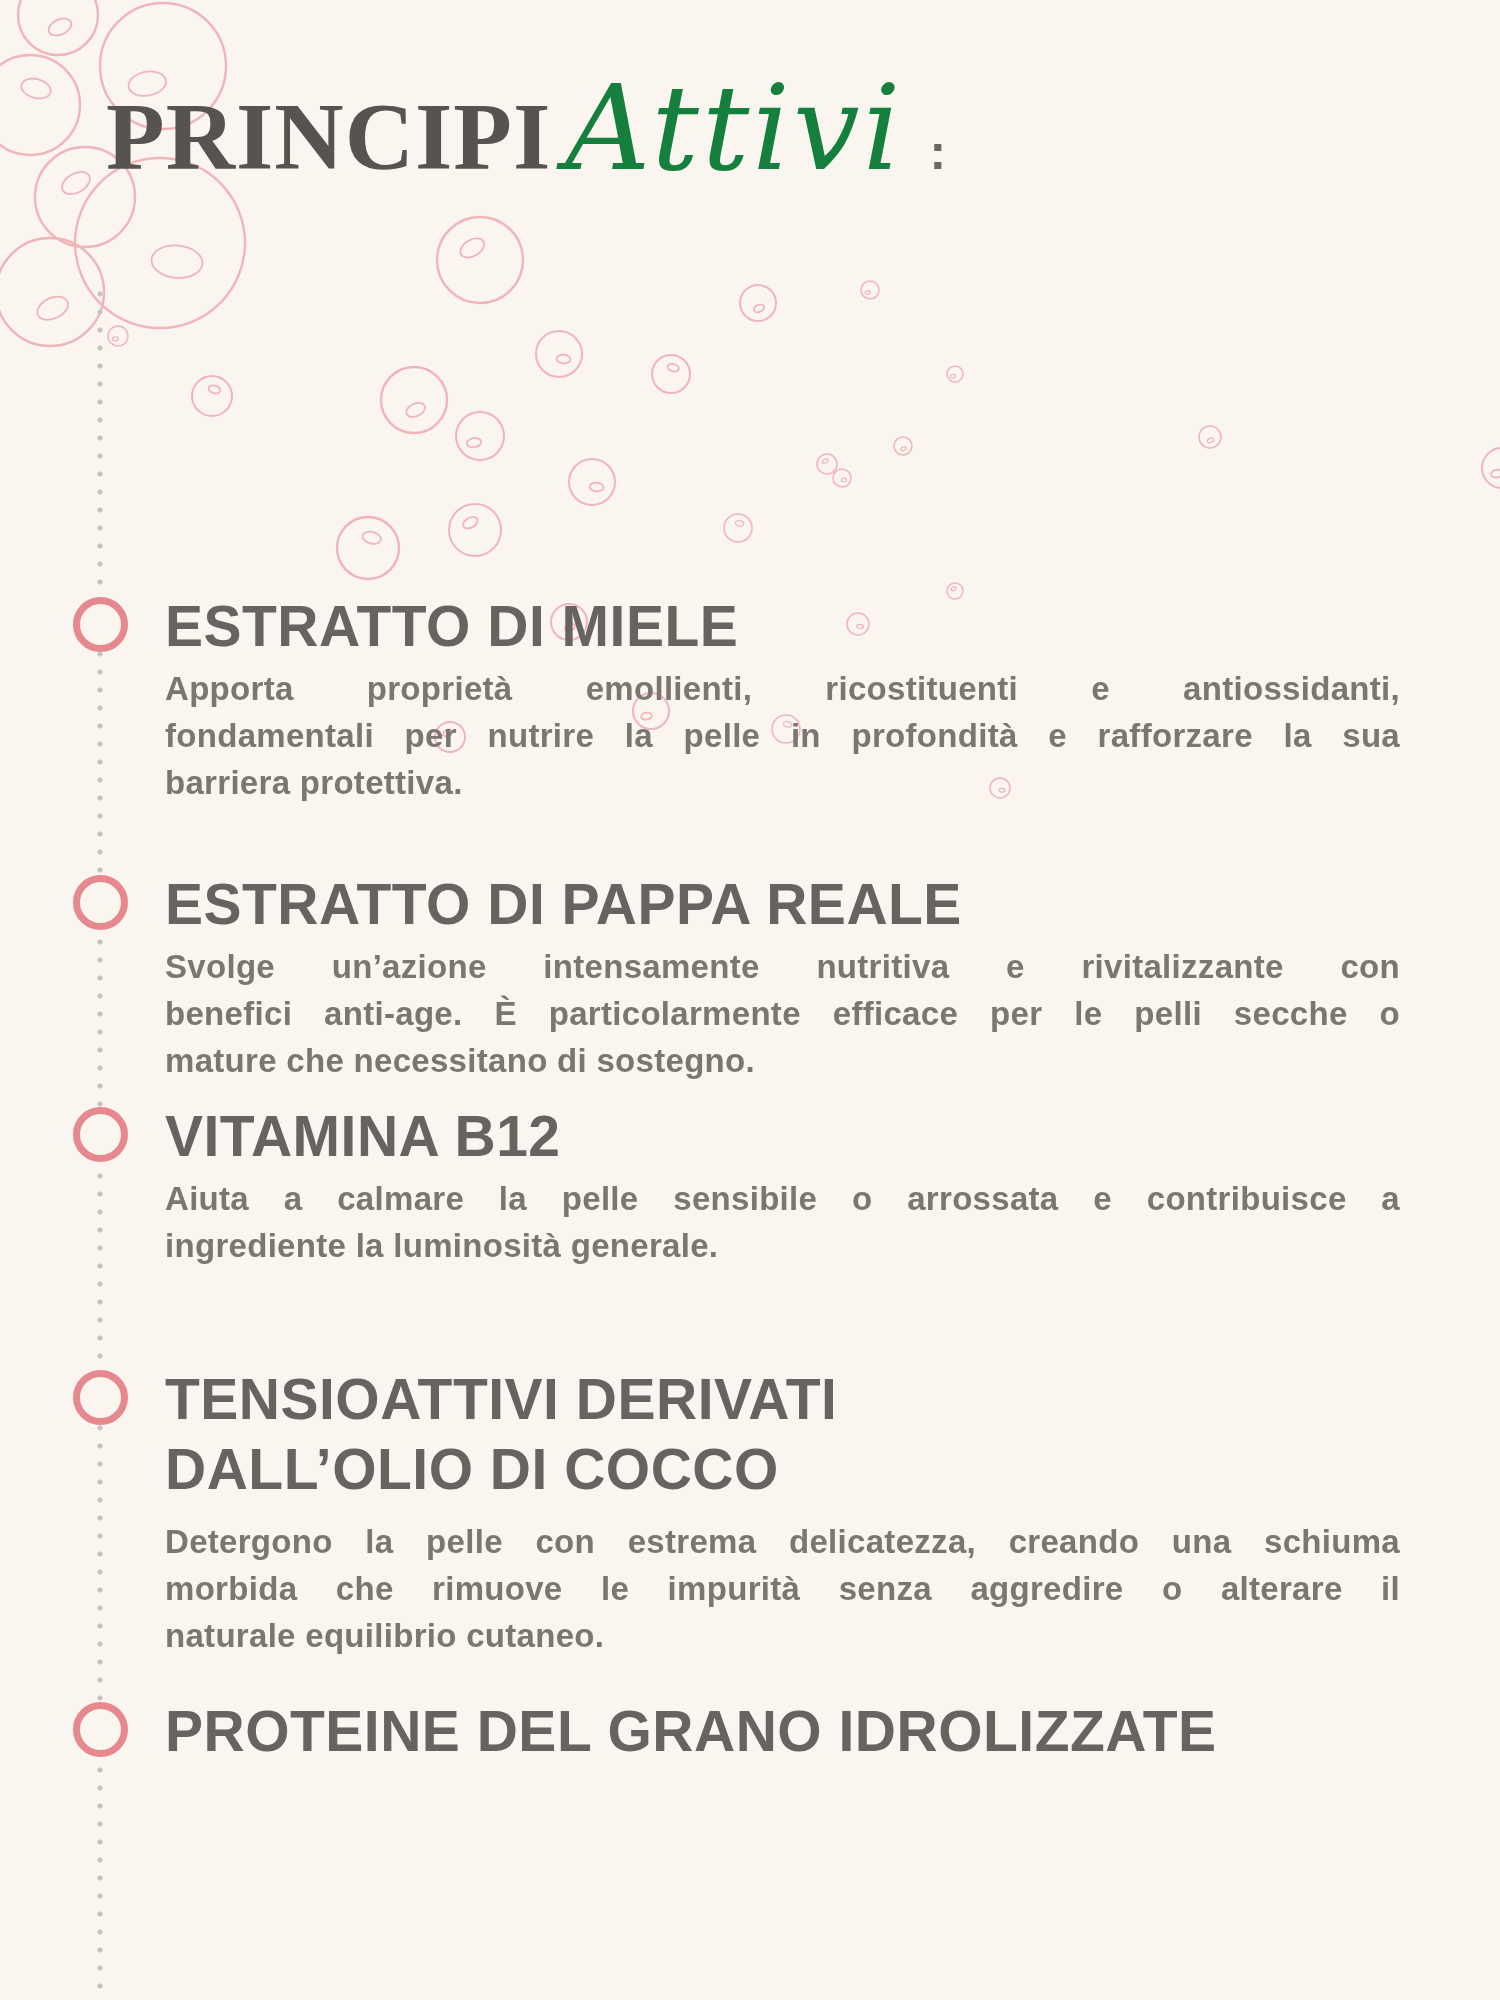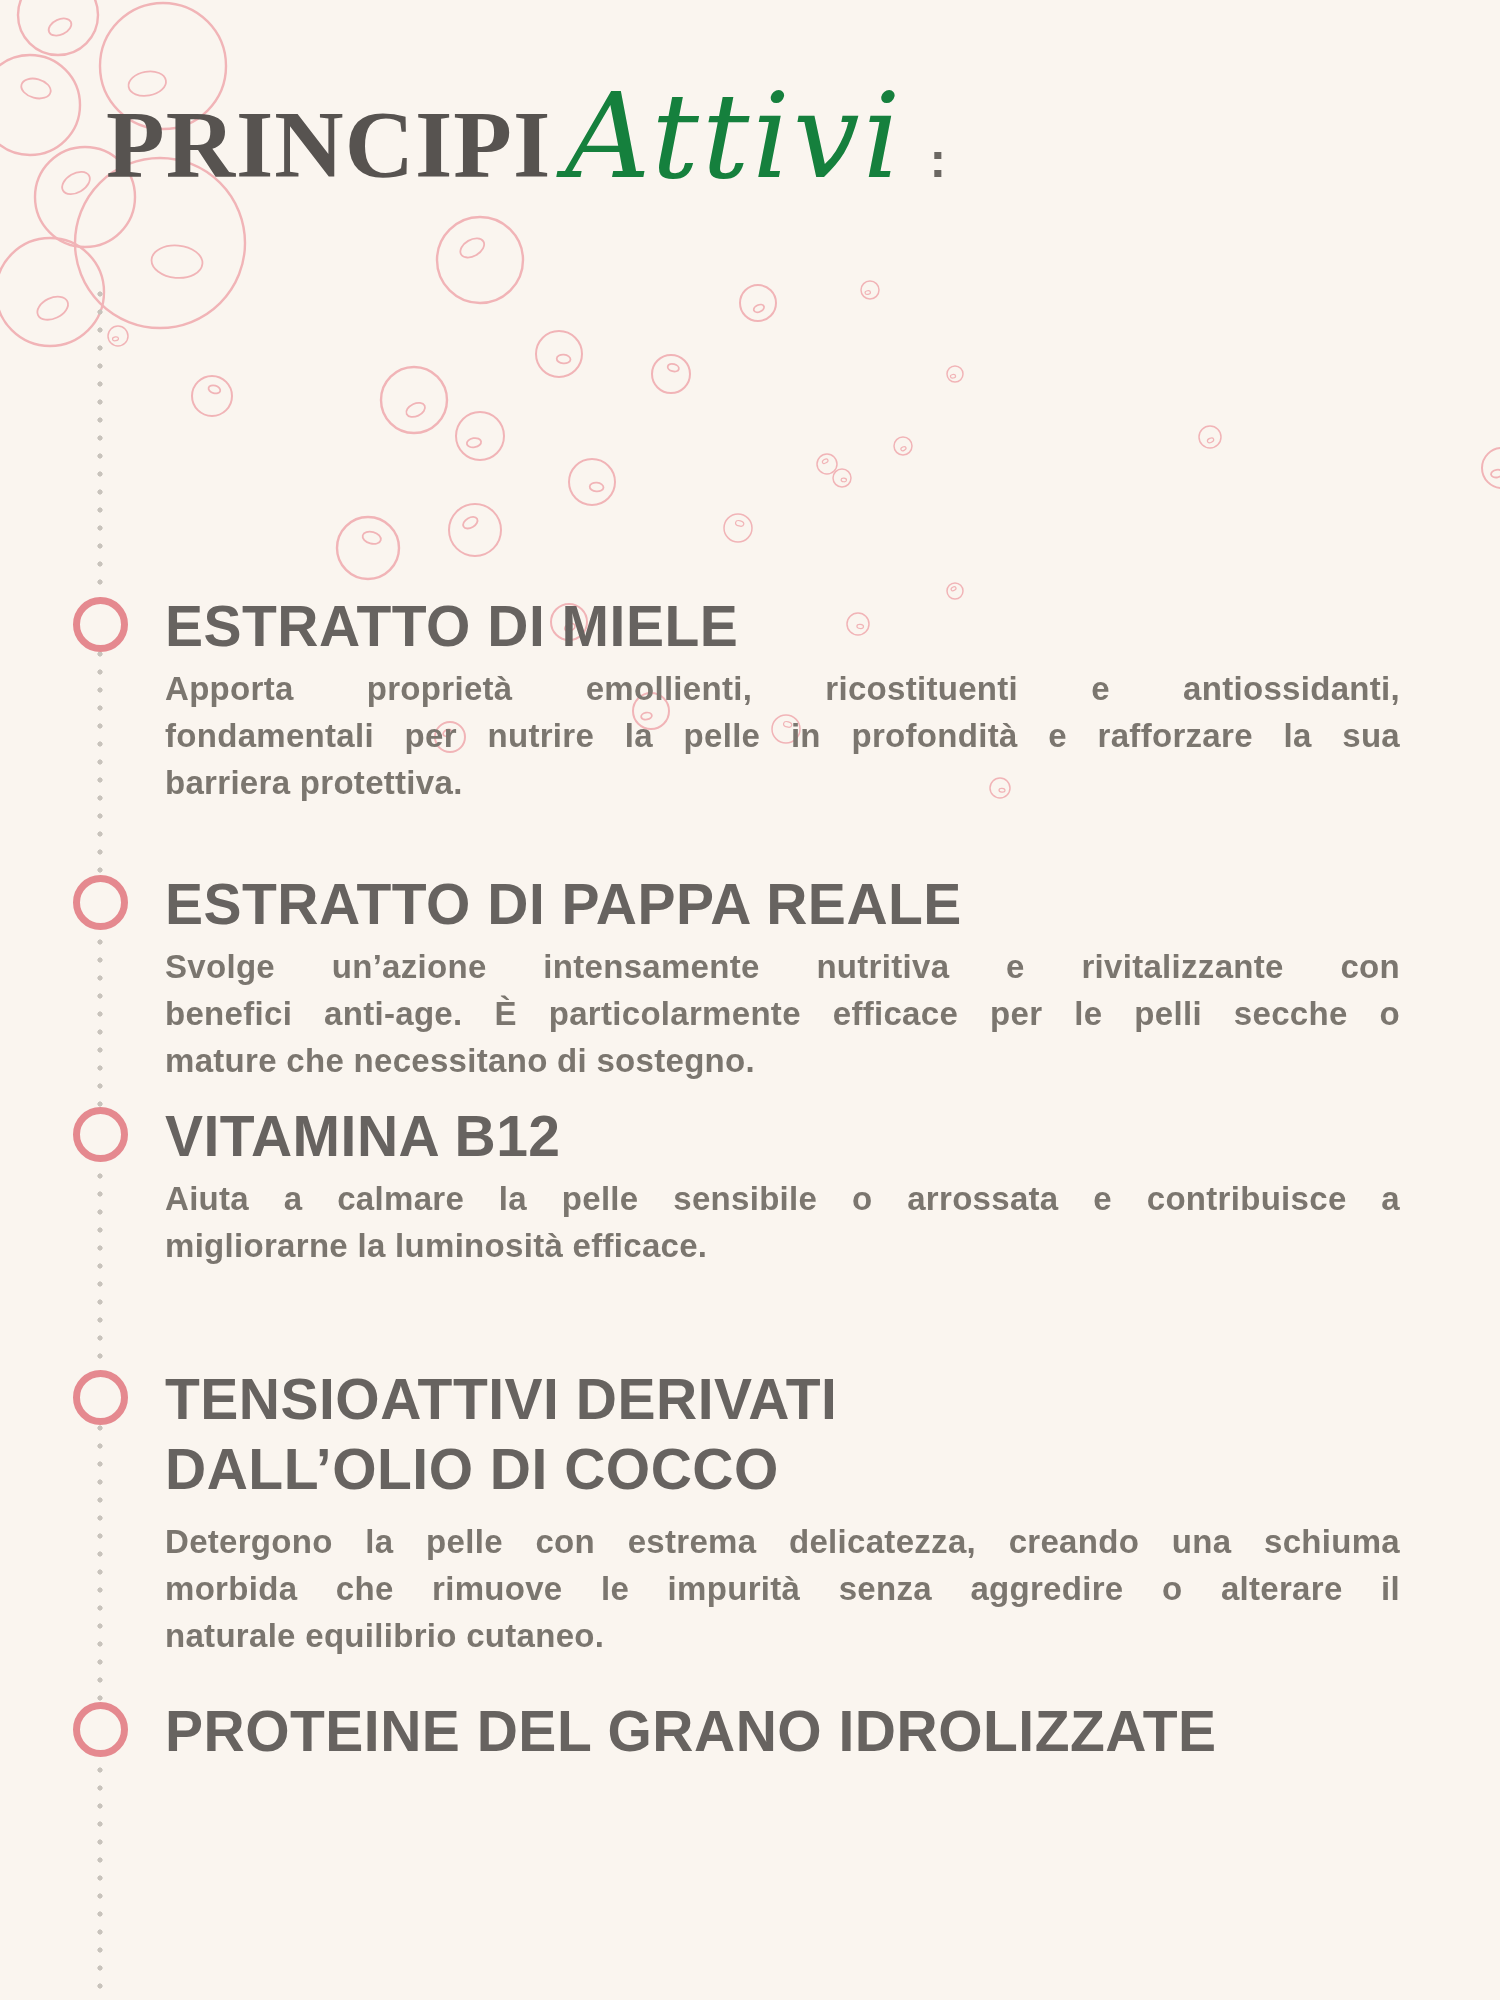--- a/index.html
+++ b/index.html
@@ -8,21 +8,21 @@
     background:#faf5ef;overflow:hidden;
     font-family:"Liberation Sans",sans-serif;
   }
   #bubbles{position:absolute;left:0;top:0;z-index:0;}
   .dotted-line{
     position:absolute;left:97px;top:285px;width:6px;height:1715px;z-index:1;
     background-image:radial-gradient(circle at 3px 9px,#c8c3bc 0 2.3px,transparent 2.9px);
     background-size:6px 18px;background-repeat:repeat-y;
   }
   .title-row{
-    position:absolute;left:106px;top:66px;z-index:2;
+    position:absolute;left:106px;top:58px;z-index:2;
     display:flex;align-items:baseline;white-space:nowrap;
   }
   .t-serif{
     font-family:"Liberation Serif","DejaVu Serif",serif;font-weight:700;
     font-size:96px;line-height:1.2;color:#575350;letter-spacing:1px;
   }
   .t-script{
     font-family:"DejaVu Serif",serif;font-style:italic;font-weight:400;
     font-size:118px;line-height:1.2;color:#15803d;margin-left:14px;letter-spacing:3px;
   }
@@ -147,21 +147,21 @@
       <div class="bline">benefici anti-age. È particolarmente efficace per le pelli secche o</div>
       <div class="bline last">mature che necessitano di sostegno.</div>
     </div>
   </section>
 
   <section class="item" id="i3">
     <span class="bullet"></span>
     <h2>VITAMINA B12</h2>
     <div class="body">
       <div class="bline">Aiuta a calmare la pelle sensibile o arrossata e contribuisce a</div>
-      <div class="bline last">migliorarne la luminosità efficace.</div>
+      <div class="bline last">ingrediente la luminosità generale.</div>
     </div>
   </section>
 
   <section class="item two-line-head" id="i4">
     <span class="bullet"></span>
     <h2>TENSIOATTIVI DERIVATI
 DALL’OLIO DI COCCO</h2>
     <div class="body">
       <div class="bline">Detergono la pelle con estrema delicatezza, creando una schiuma</div>
       <div class="bline">morbida che rimuove le impurità senza aggredire o alterare il</div>

